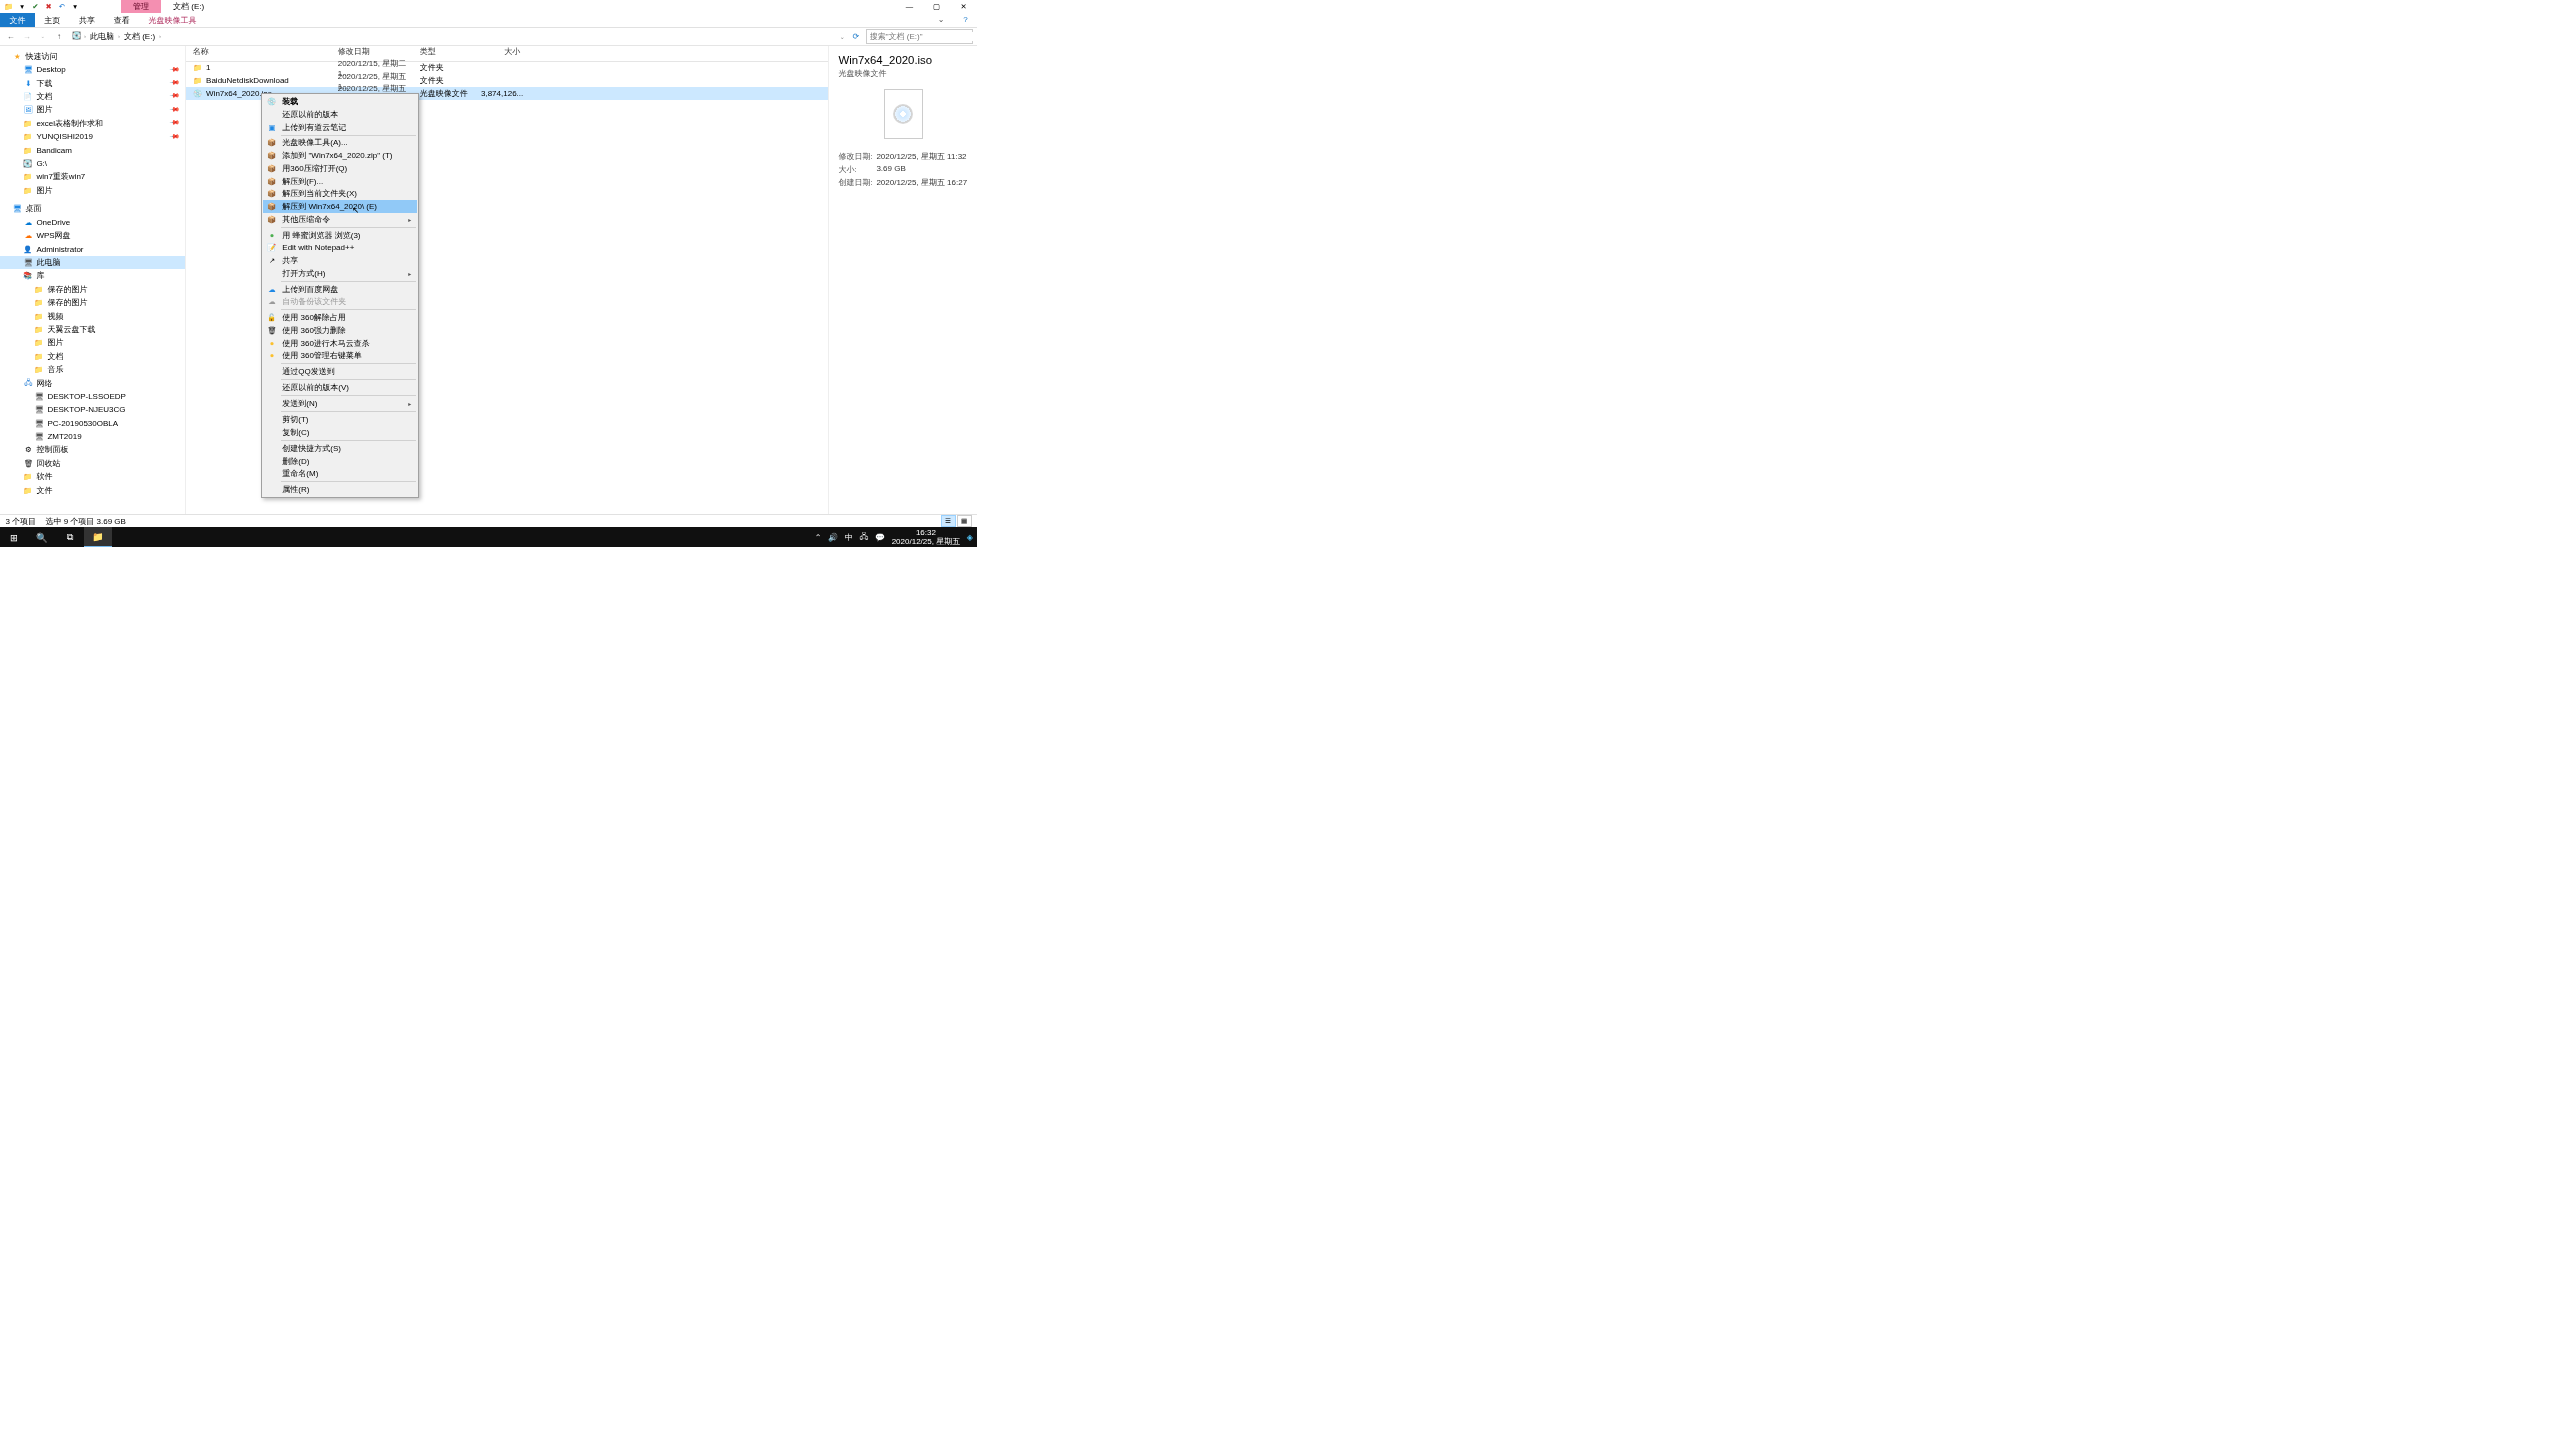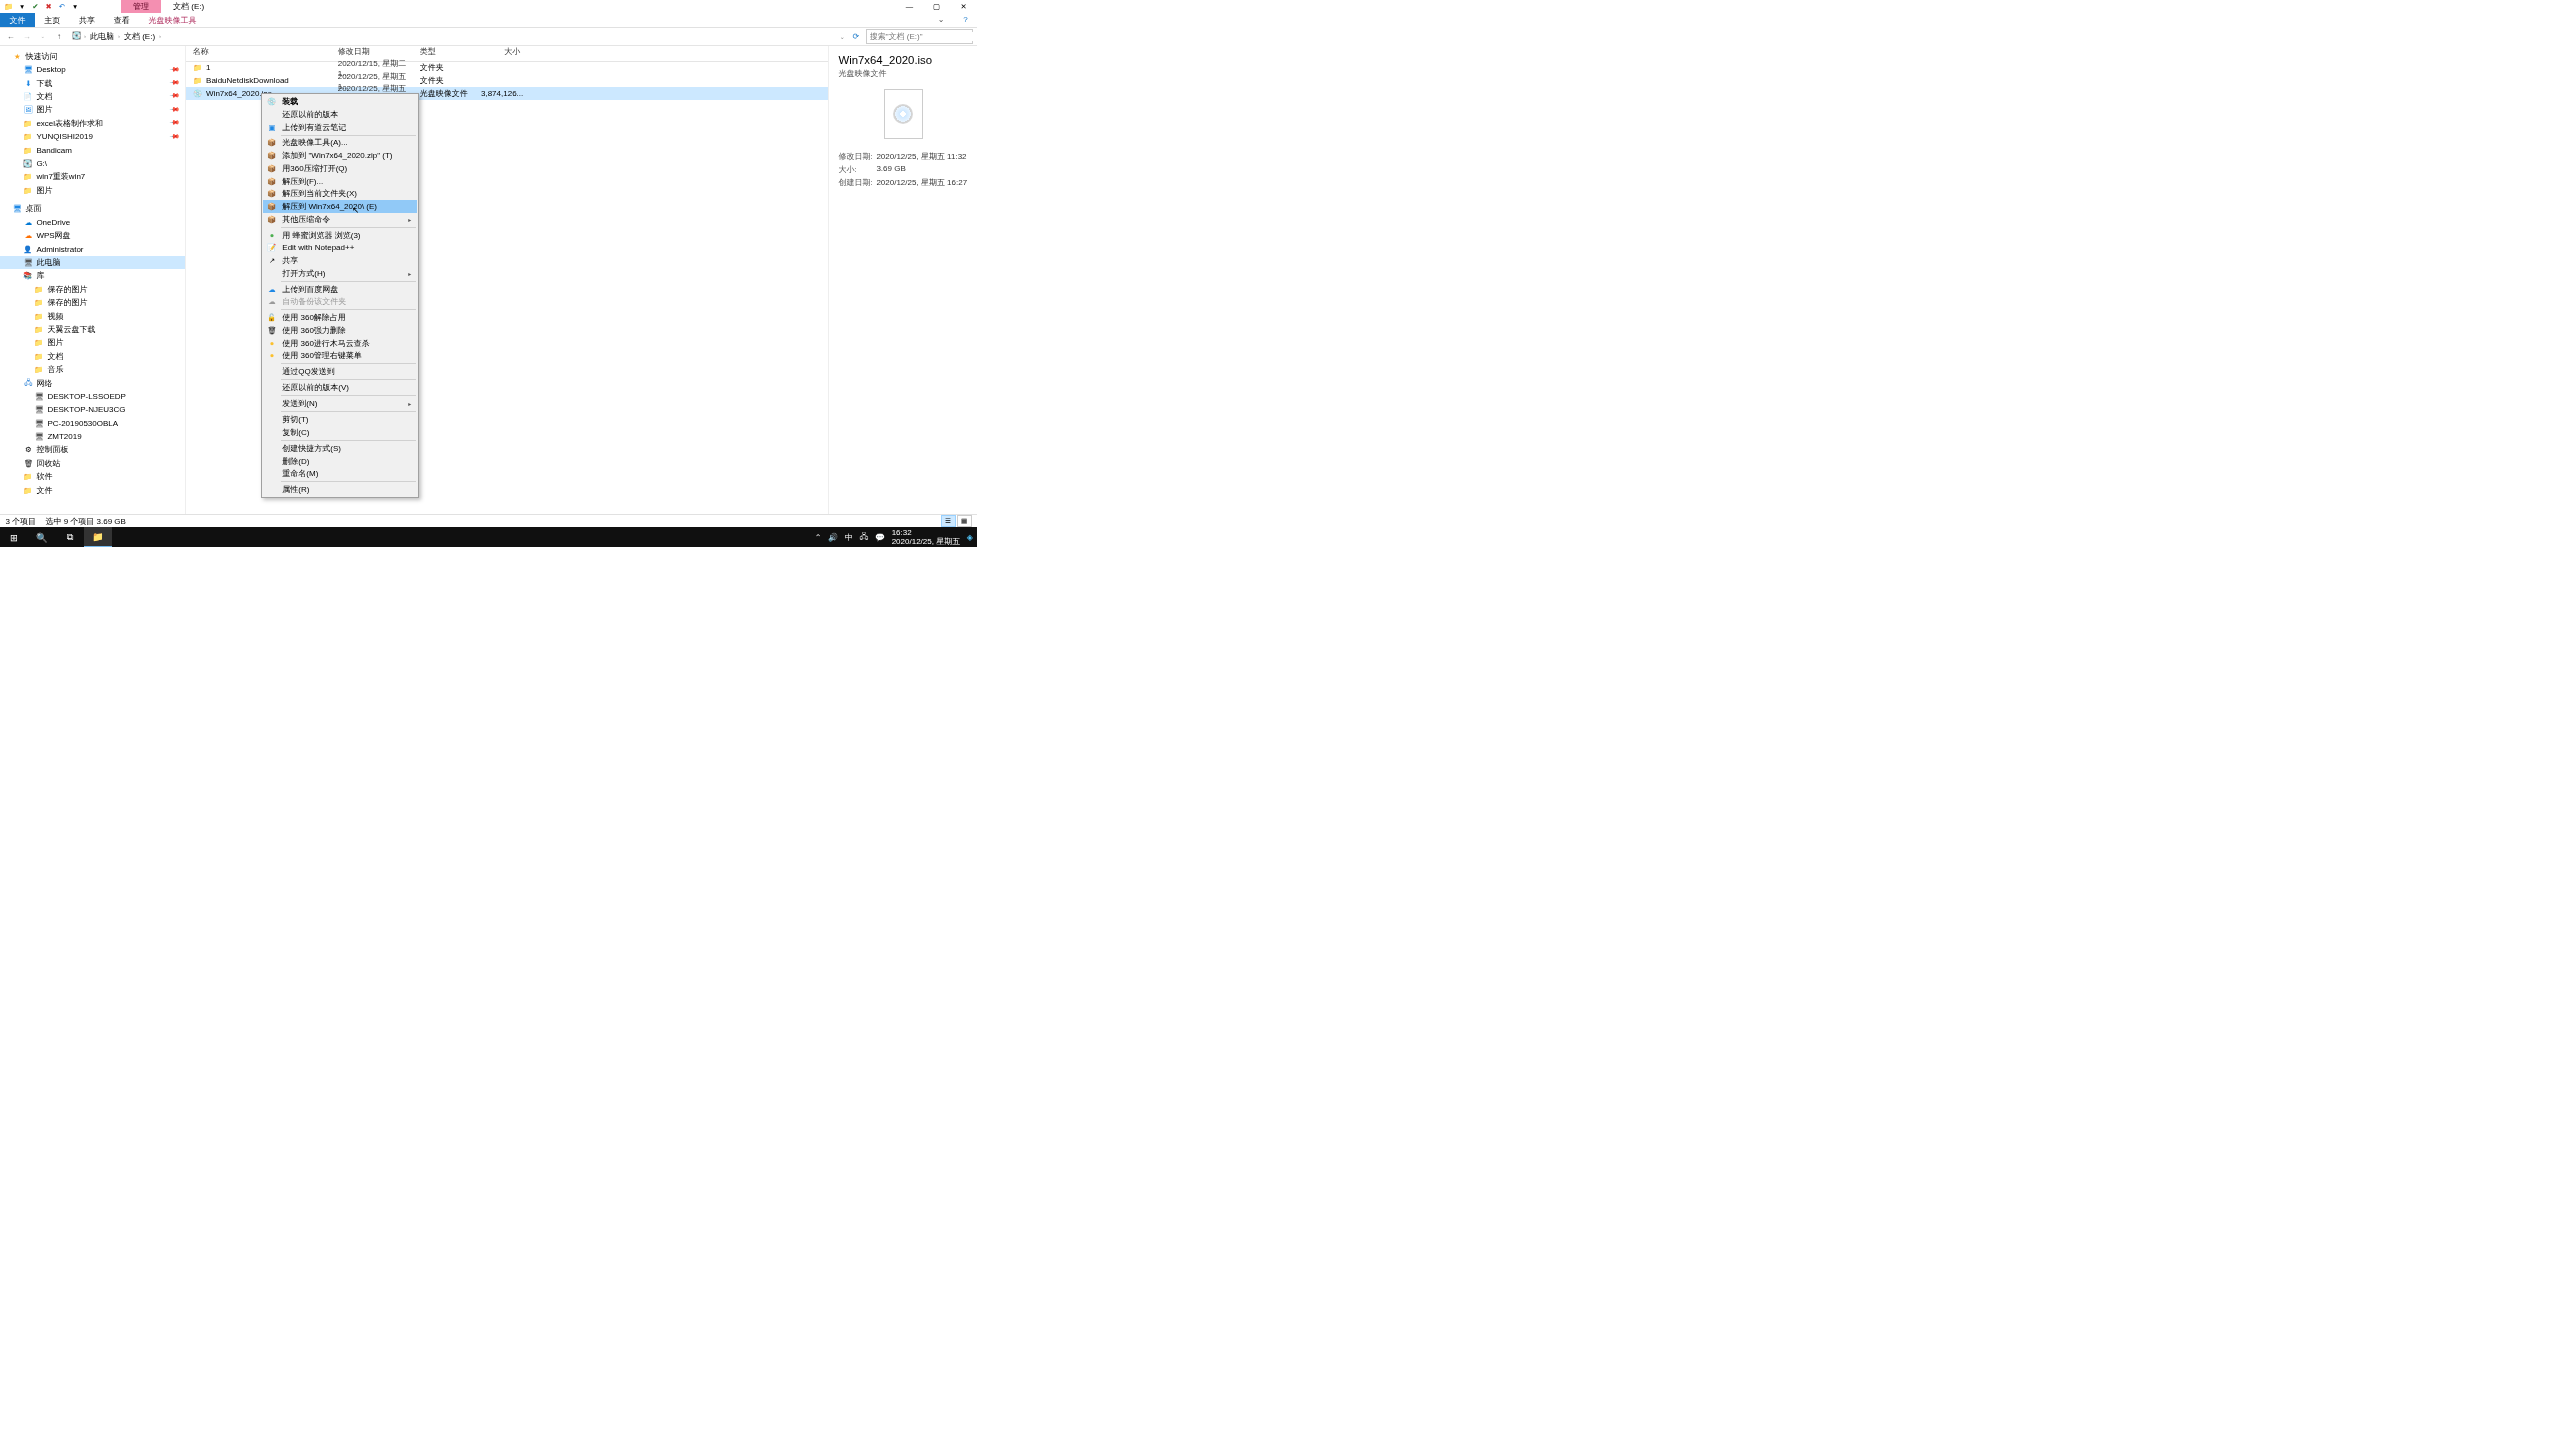--- a/index.html
+++ b/index.html
@@ -63,21 +63,21 @@
 .ctx-item.disabled{color:#9a9a9a}
 .ctx-item.bold{font-weight:700}
 .ctx-ico{position:absolute;left:3.4px;width:10.7px;height:10.7px;display:flex;align-items:center;justify-content:center;font-size:7.4px}
 .ctx-arrow{position:absolute;right:5.4px;font-size:6px;color:#555}
 .ctx-sep{height:0.7px;background:#d0d0d0;margin:1.3px 0.7px 1.3px 17.4px}
 .taskbar{position:absolute;bottom:0;left:0;right:0;height:20px;background:#101010;display:flex;align-items:center;color:#fff}
 .tb-btn{width:28px;height:20px;display:flex;align-items:center;justify-content:center;font-size:9.4px}
 .tb-btn.active{background:#333;border-bottom:1.3px solid #76b9ed}
 .tb-spacer{flex:1}
 .tray{display:flex;align-items:center;gap:6.7px;padding-right:4px;font-size:7.4px}
-.clock{text-align:left;line-height:1.15;font-size:7.4px}
+.clock{text-align:center;line-height:1.15;font-size:7.4px}
 .cursor{position:absolute;left:352px;top:205px;font-size:8.7px;pointer-events:none}
 .folder-ico{color:#f8d775}
 .blue-ico{color:#1e88e5}
 .green-ico{color:#4caf50}
 .onedrive-ico{color:#0078d4}
 .pc-ico{color:#555}
 </style>
 </head>
 <body>
 

